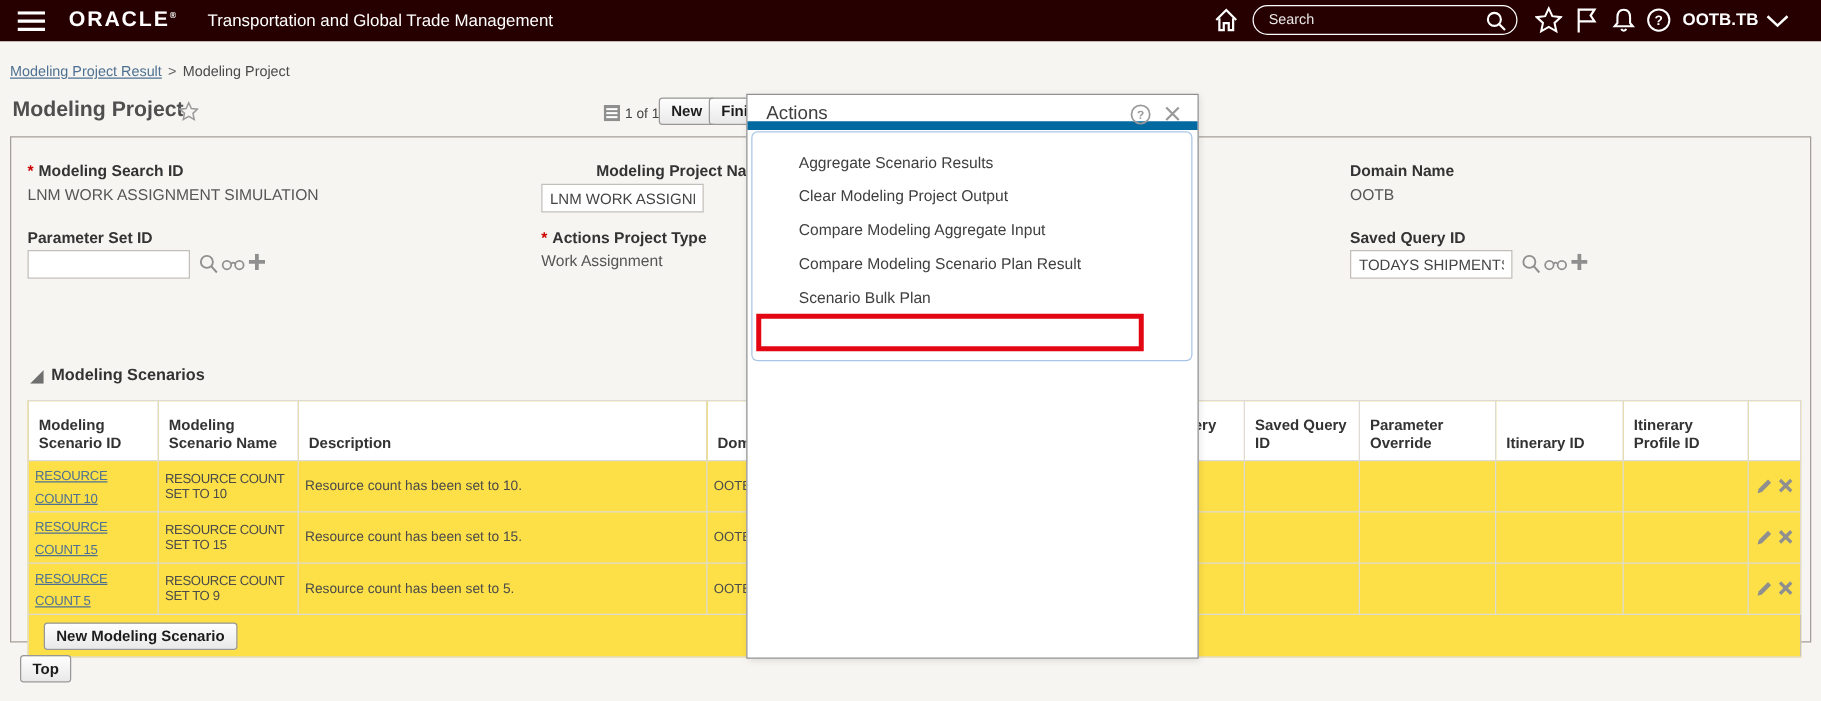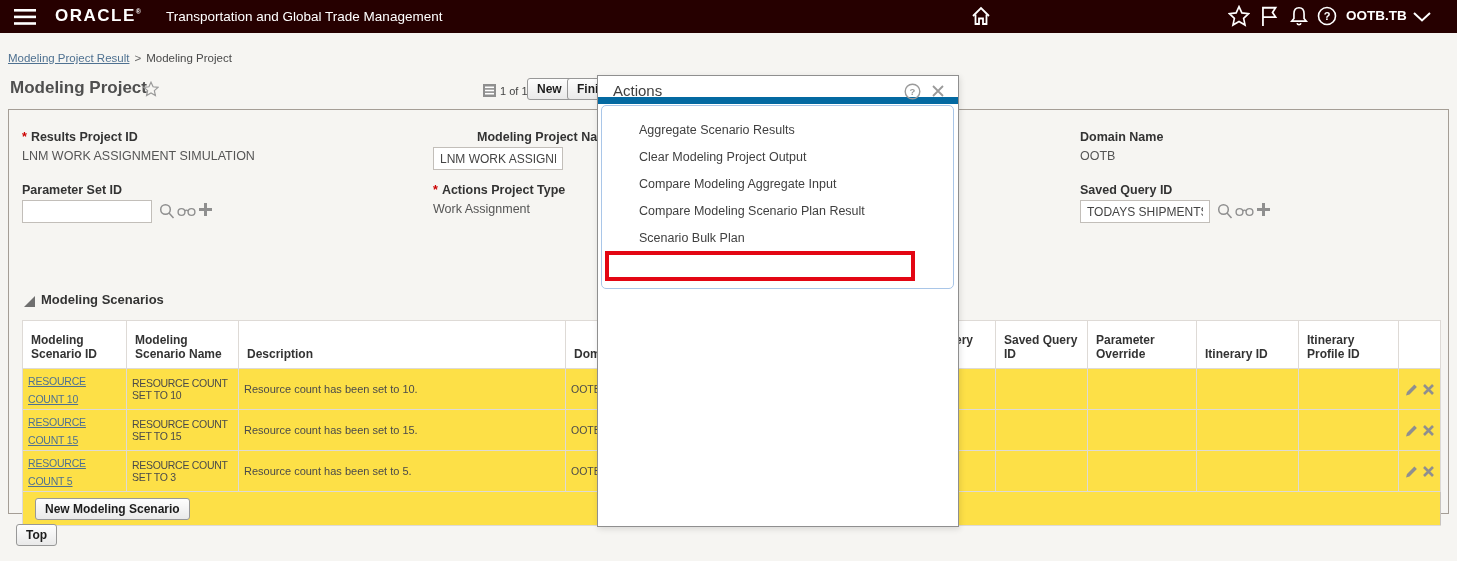--- a/index.html
+++ b/index.html
@@ -85,20 +85,27 @@
         <rect x="0" y="13.2" width="22" height="2.6" fill="#fff"></rect>
     </svg>
     <span class="brand"><span>ORACLE</span><sup>®</sup></span>
     <span class="app-title">Transportation and Global Trade Management</span>
 
     <svg class="hicon" style="left:970px;" width="22" height="22" viewBox="0 0 22 22">
       <path d="M3 11 L11 3 L19 11" stroke="#fff" stroke-width="1.8" fill="none"></path>
       <path d="M5.5 9.5 V19 H9 V13.5 H13 V19 H16.5 V9.5" stroke="#fff" stroke-width="1.8" fill="none"></path>
     </svg>
 
+    <span class="search-pill">
+      <input placeholder="Search" style="">
+      <svg class="mag" width="18" height="18" viewBox="0 0 18 18">
+        <circle cx="7.5" cy="7.5" r="5.2" stroke="#fff" stroke-width="1.7" fill="none"></circle>
+        <line x1="11.5" y1="11.5" x2="16" y2="16" stroke="#fff" stroke-width="1.7"></line>
+      </svg>
+    </span>
 
     <svg class="hicon" style="left:1228px;" width="22" height="22" viewBox="0 0 20 20">
       <polygon points="10,1.5 12.6,7.2 18.8,7.9 14.2,12.1 15.5,18.2 10,15 4.5,18.2 5.8,12.1 1.2,7.9 7.4,7.2" stroke="#fff" stroke-width="1.5" fill="none"></polygon>
     </svg>
     <svg class="hicon" style="left:1258px;" width="22" height="22" viewBox="0 0 20 20">
       <path d="M4.5 19 V2.5 H16 L13.2 6.8 L16 11 H4.5" stroke="#fff" stroke-width="1.6" fill="none"></path>
     </svg>
     <svg class="hicon" style="left:1288px;" width="22" height="22" viewBox="0 0 20 20">
       <path d="M10 2.5 C6.8 2.5 5.4 4.8 5.4 8 L5.4 12.2 L3.4 14.6 H16.6 L14.6 12.2 L14.6 8 C14.6 4.8 13.2 2.5 10 2.5 Z" stroke="#fff" stroke-width="1.5" fill="none"></path>
       <path d="M8.2 16.5 A1.9 1.9 0 0 0 11.8 16.5" stroke="#fff" stroke-width="1.5" fill="none"></path>
@@ -127,21 +134,21 @@
     <rect x="2" y="2.5" width="9" height="1.6" fill="#fff"></rect>
       <rect x="2" y="5.7" width="9" height="1.6" fill="#fff"></rect>
       <rect x="2" y="8.9" width="9" height="1.6" fill="#fff"></rect>
   </svg>
   <span class="rec-count">1 of 1</span>
   <button class="btn btn-new">New</button>
   <button class="btn btn-finished">Finis</button>
 
   <div class="panel"></div>
 
-  <div class="flabel" style="left:22px; top:130px;"><span class="req">*</span><span>Results Project ID</span></div>
+  <div class="flabel" style="left:22px; top:130px;"><span class="req">*</span><span>Modeling Search ID</span></div>
   <div class="fvalue" style="left:22px; top:149px;">LNM WORK ASSIGNMENT SIMULATION</div>
   <div class="flabel" style="left:22px; top:183px;">Parameter Set ID</div>
   <input class="tinput" style="left: 22px; top: 200px;" value="">
   <svg class="field-icon" style="left:159px; top:203px;" width="16" height="17" viewBox="0 0 16 17">
     <circle cx="6.5" cy="6.5" r="4.8" stroke="#8f8f8f" stroke-width="1.5" fill="none"></circle>
       <line x1="10" y1="10" x2="14.5" y2="15" stroke="#8f8f8f" stroke-width="1.5"></line>
   </svg>
   <svg class="field-icon" style="left:177px; top:206px;" width="19" height="11" viewBox="0 0 19 11">
     <circle cx="4.5" cy="6" r="3.4" stroke="#8f8f8f" stroke-width="1.4" fill="none"></circle>
       <circle cx="14.5" cy="6" r="3.4" stroke="#8f8f8f" stroke-width="1.4" fill="none"></circle>
@@ -245,21 +252,21 @@
           <svg width="14" height="14" viewBox="0 0 14 14">
               <path d="M12.9 4.1 L10.4 1.6 L3 9 L2 12.5 L5.5 11.5 Z" fill="#8f8f8f"></path>
             </svg>
           <svg width="13" height="13" viewBox="0 0 13 13">
               <path d="M2 2 L11 11 M11 2 L2 11" stroke="#8f8f8f" stroke-width="2.6" fill="none"></path>
             </svg>
         </td>
       </tr>
       <tr>
         <td class="c-id"><a>RESOURCE COUNT 5</a></td>
-        <td class="c-name">RESOURCE COUNT SET TO 3</td>
+        <td class="c-name">RESOURCE COUNT SET TO 9</td>
         <td class="c-desc">Resource count has been set to 5.</td>
         <td class="c-dom">OOTB</td>
         <td></td>
           <td></td>
           <td></td>
           <td></td>
           <td></td>
           <td></td>
         <td class="c-act">
           <svg width="14" height="14" viewBox="0 0 14 14">

